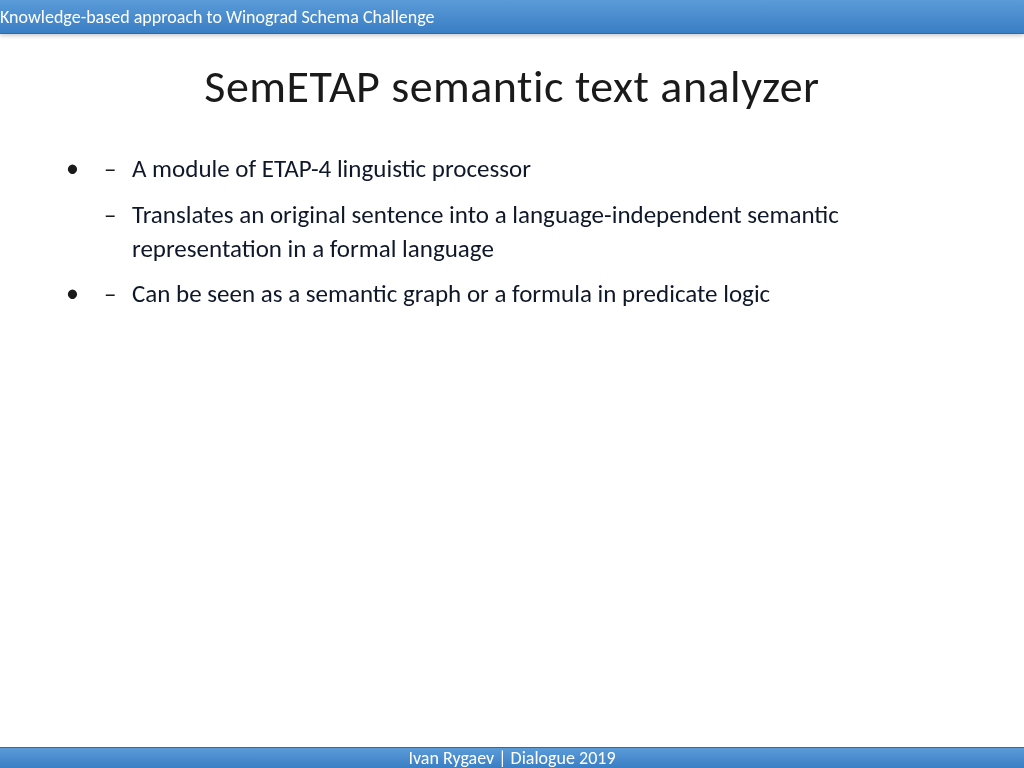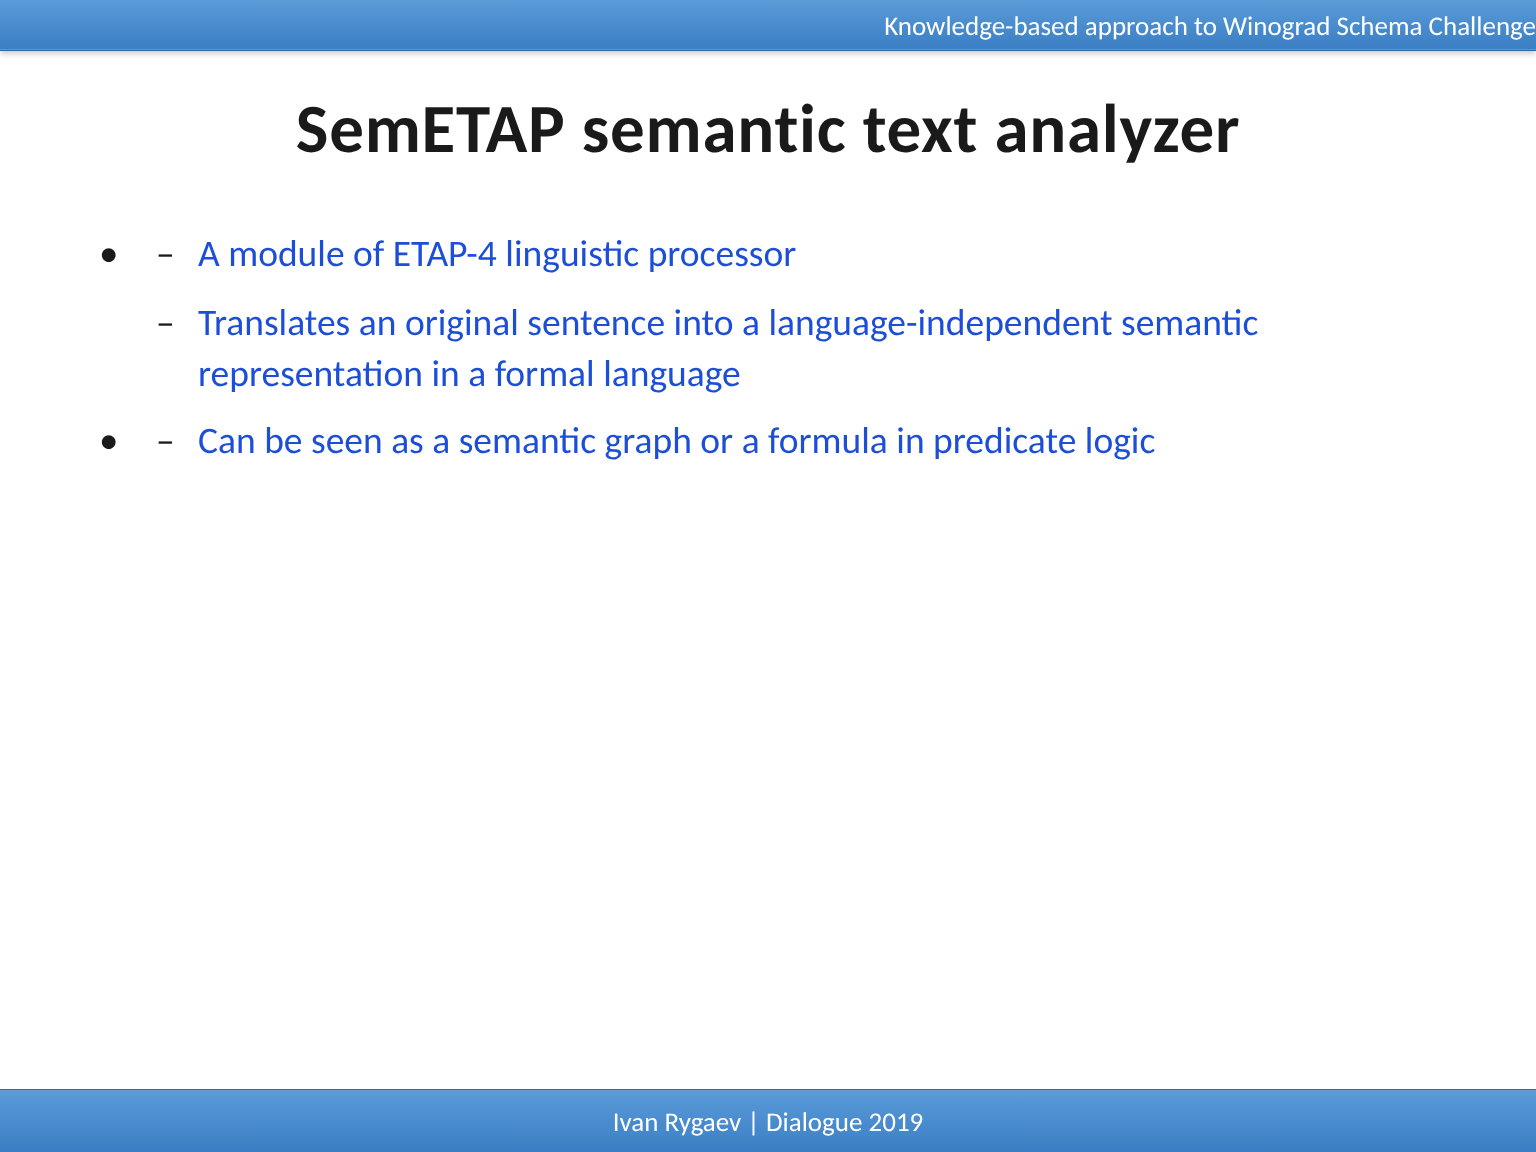--- a/index.html
+++ b/index.html
@@ -16,43 +16,43 @@
       overflow: hidden;
     }
     .header-bar {
       width: 100%;
       height: 34px;
       background: linear-gradient(to bottom, #5a9bd8, #3a7ec4);
       border-bottom: 1px solid #2a6bb0;
       box-shadow: 0 2px 4px rgba(0,0,0,0.2);
       display: flex;
       align-items: center;
-      justify-content: flex-end;
+      justify-content: flex-start;
       color: white;
       font-size: 18px;
       font-weight: 400;
     }
     .footer-bar {
       position: absolute;
       bottom: 0;
       left: 0;
       width: 100%;
-      height: 42px;
+      height: 21px;
       background: linear-gradient(to bottom, #5a9bd8, #3a7ec4);
       border-top: 1px solid #2a6bb0;
       display: flex;
       align-items: center;
       justify-content: center;
       color: white;
       font-size: 18px;
       font-weight: 400;
     }
     .slide-title {
       font-size: 46px;
-      font-weight: 700;
+      font-weight: 400;
       color: #1a1a1a;
       text-align: center;
       margin-top: 24px;
       margin-bottom: 38px;
       letter-spacing: 0.5px;
     }
     .content {
       padding: 0 60px;
     }
     ul.level1 {
@@ -73,21 +73,21 @@
       top: 0;
       font-size: 26px;
       color: #1a1a1a;
     }
     ul.level2 {
       list-style: none;
       margin-top: 12px;
     }
     ul.level2 > li {
       font-size: 25px;
-      color: #1d4ed8;
+      color: #0f172a;
       margin-bottom: 12px;
       padding-left: 40px;
       position: relative;
       line-height: 1.35;
     }
     ul.level2 > li::before {
       content: "–";
       position: absolute;
       left: 12px;
       top: 0;

